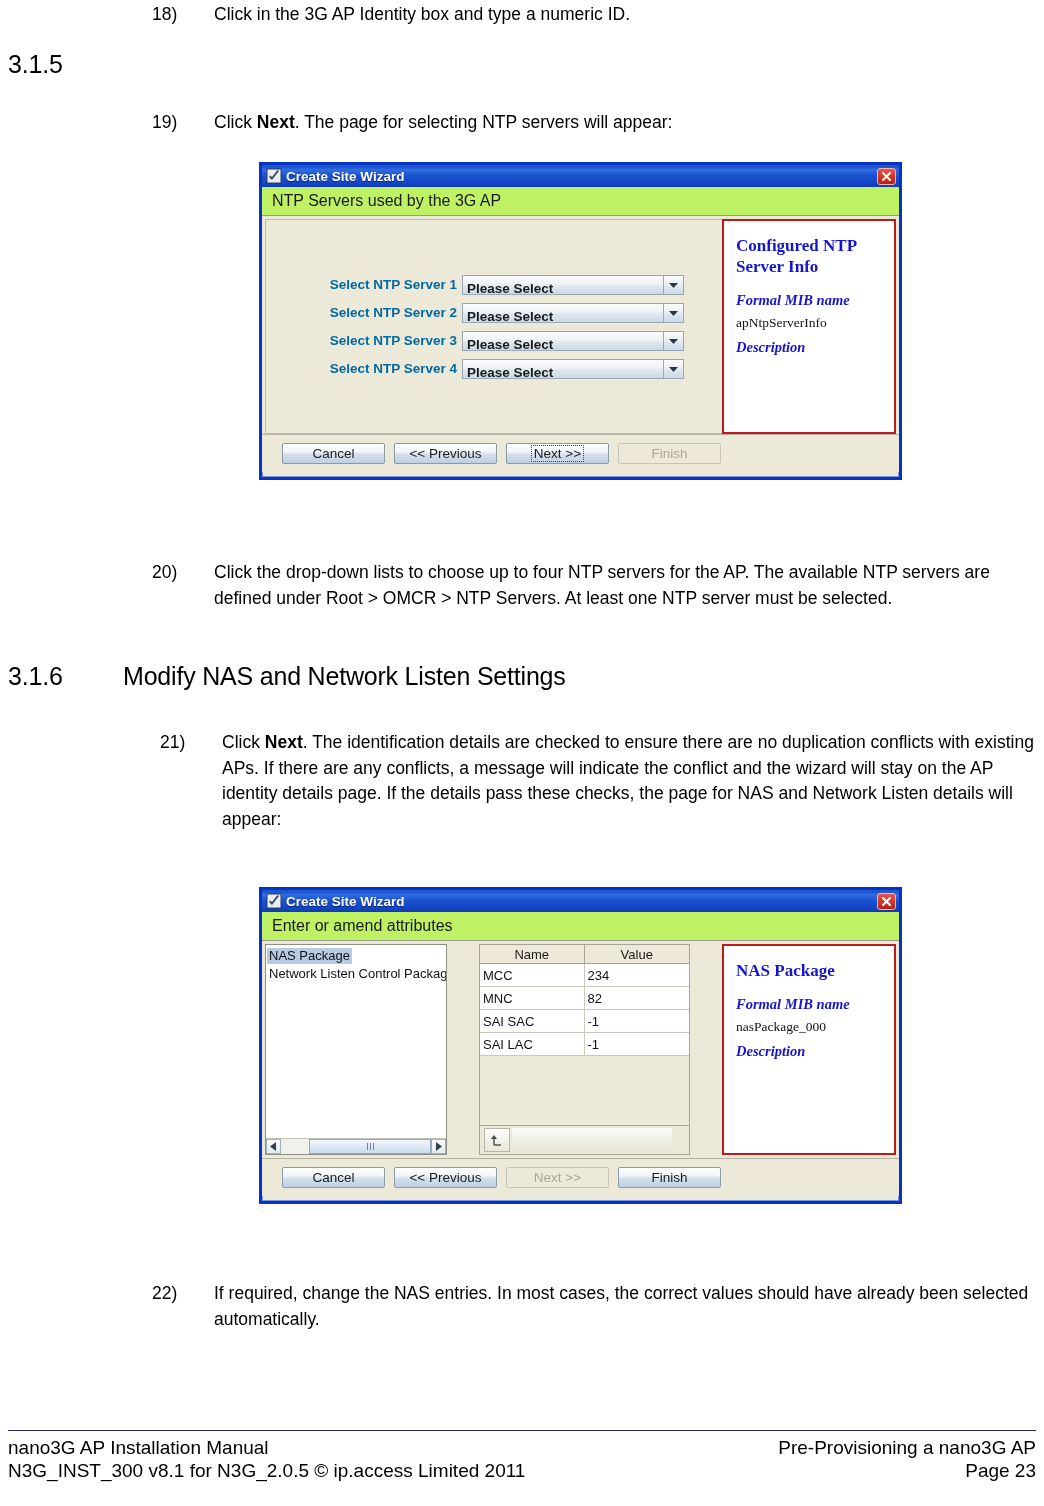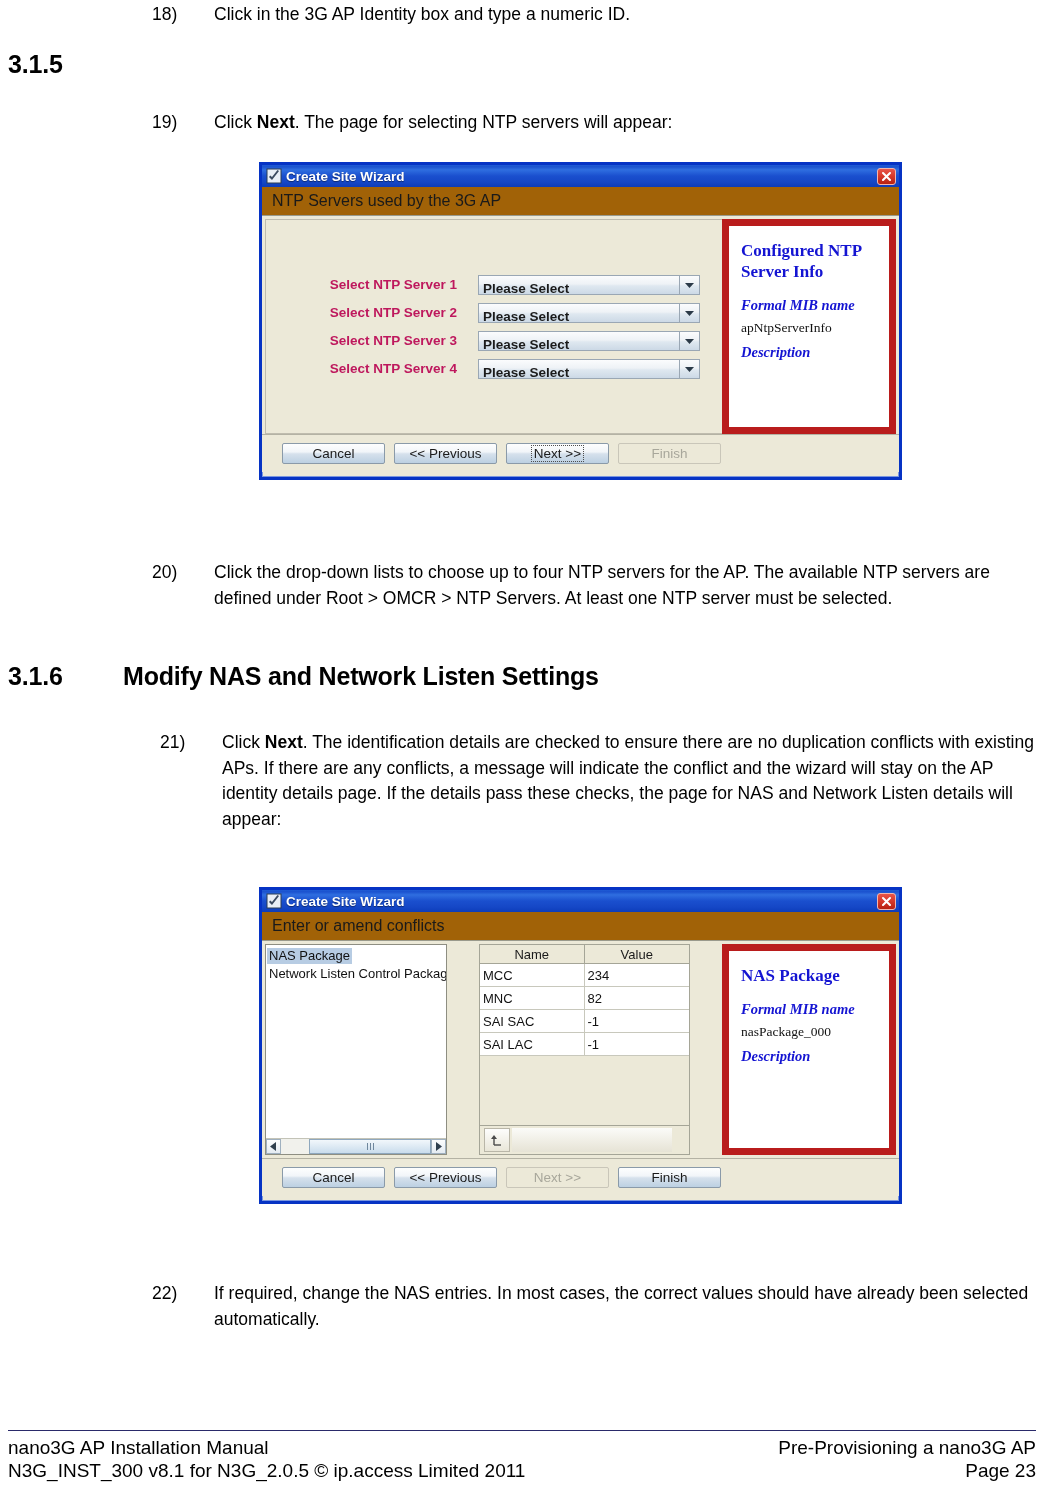--- a/index.html
+++ b/index.html
@@ -38,21 +38,21 @@
   }
   .step-body {
     flex: 1 1 auto;
   }
   .step-body b { font-weight: bold; }
 
   .heading {
     position: absolute;
     display: flex;
     font-size: 25px;
-    font-weight: bold;
+    font-weight: normal;
     line-height: 30px;
     letter-spacing: -0.2px;
   }
   .heading-num {
     width: 115px;
     flex: 0 0 115px;
   }
 
   
   .dialog {
@@ -100,21 +100,21 @@
     box-sizing: border-box;
     display: flex;
     align-items: center;
     justify-content: center;
     margin-right: 1px;
   }
   .close-btn svg { display:block; }
 
   .dlg-header {
     height: 29px;
-    background: #a16207;
+    background: #bef264;
     border-bottom: 1px solid #9a9a8c;
     display: flex;
     align-items: center;
     padding-left: 10px;
     box-sizing: border-box;
   }
   .dlg-header-text {
     font-size: 16px;
     color: #1a1a1a;
     white-space: nowrap;
@@ -180,25 +180,25 @@
     padding-left: 58px;
   }
   .ntp-row {
     display: flex;
     align-items: center;
     margin-bottom: 8px;
   }
   .ntp-label {
     font-size: 13.5px;
     font-weight: bold;
-    color: #be185d;
+    color: #0369a1;
     width: 133px;
     flex: 0 0 133px;
     text-align: right;
-    padding-right: 21px;
+    padding-right: 5px;
     white-space: nowrap;
   }
   .combo {
     width: 222px;
     height: 20px;
     display: flex;
     box-sizing: border-box;
     border: 1px solid #9aa7b4;
     background: linear-gradient(to bottom, #fbfcfd 0%, #eef2f6 45%, #dfe8f0 55%, #ccd9e6 100%);
   }
@@ -222,21 +222,21 @@
     align-items: center;
     justify-content: center;
     background: linear-gradient(to bottom, #fbfcfd 0%, #eef2f6 45%, #dfe8f0 55%, #ccd9e6 100%);
   }
   .combo-arrow svg { display:block; }
 
   .info-panel {
     width: 174px;
     flex: 0 0 174px;
     background: #ffffff;
-    border: 7px solid #b91c1c;
+    border: 2px solid #b91c1c;
     box-sizing: border-box;
     padding: 14px 0 0 12px;
     font-family: "Liberation Serif", serif;
   }
   .info-title {
     font-size: 17px;
     font-weight: bold;
     color: #1414d2;
     line-height: 21px;
     margin-bottom: 14px;
@@ -582,21 +582,21 @@
       </span>
       <span class="title-text">Create Site Wizard</span>
       <span class="close-btn">
         <svg width="13" height="13" viewBox="0 0 13 13">
           <path d="M3 3 L10 10 M10 3 L3 10" stroke="#ffffff" stroke-width="2.1" stroke-linecap="round"></path>
         </svg>
       </span>
     </div>
 
     <div class="dlg-header">
-      <span class="dlg-header-text">Enter or amend conflicts</span>
+      <span class="dlg-header-text">Enter or amend attributes</span>
     </div>
 
     <div class="attr-body" style="height:217px;gap:28px;">
 
       <div class="tree-pane">
         <div class="tree-list">
           <span class="tree-item-wrap"><span class="tree-item selected">NAS Package</span></span>
           <span class="tree-item-wrap"><span class="tree-item">Network Listen Control Package</span></span>
         </div>
         <div class="hscroll">

